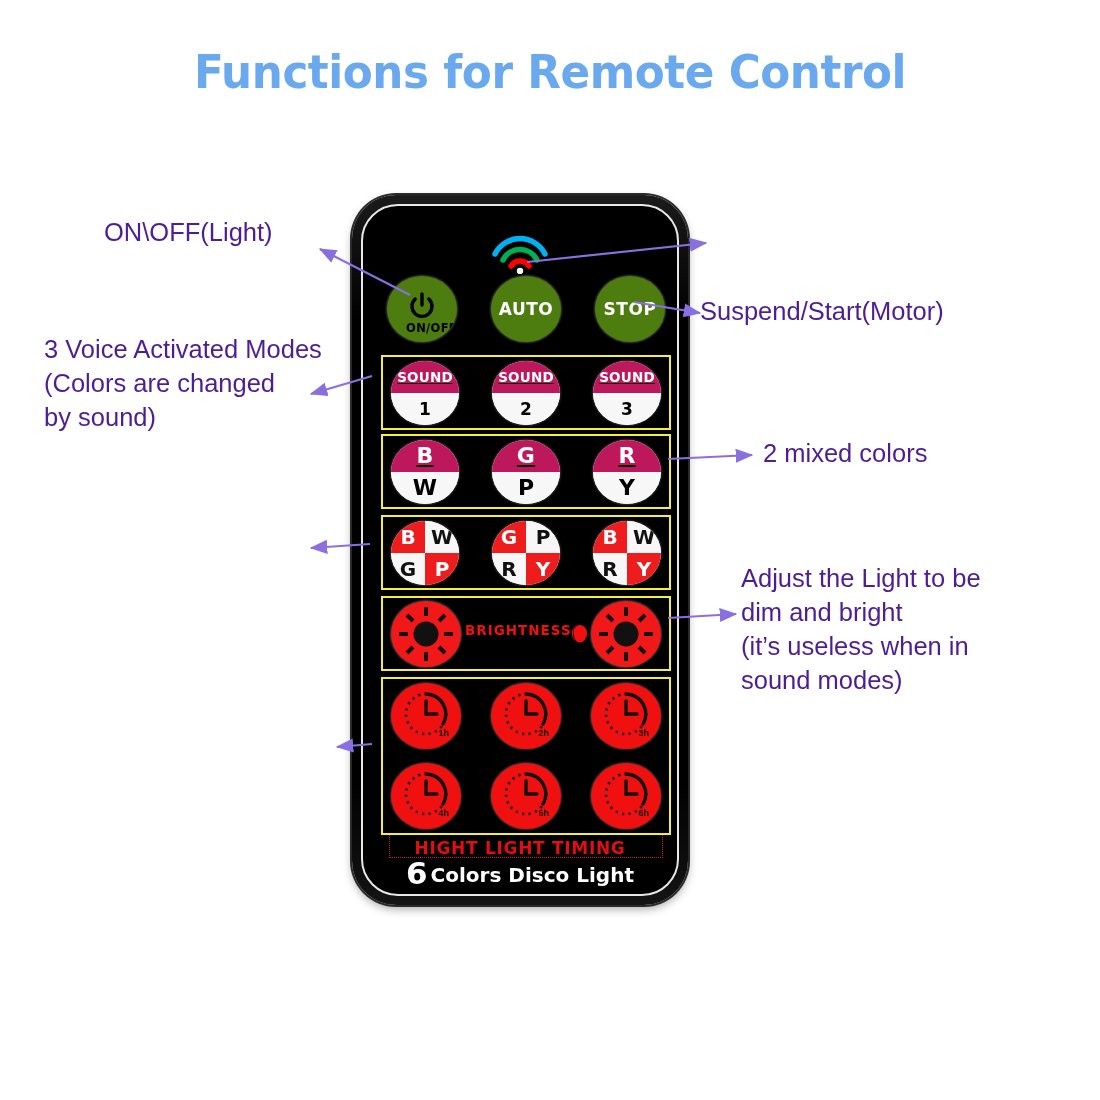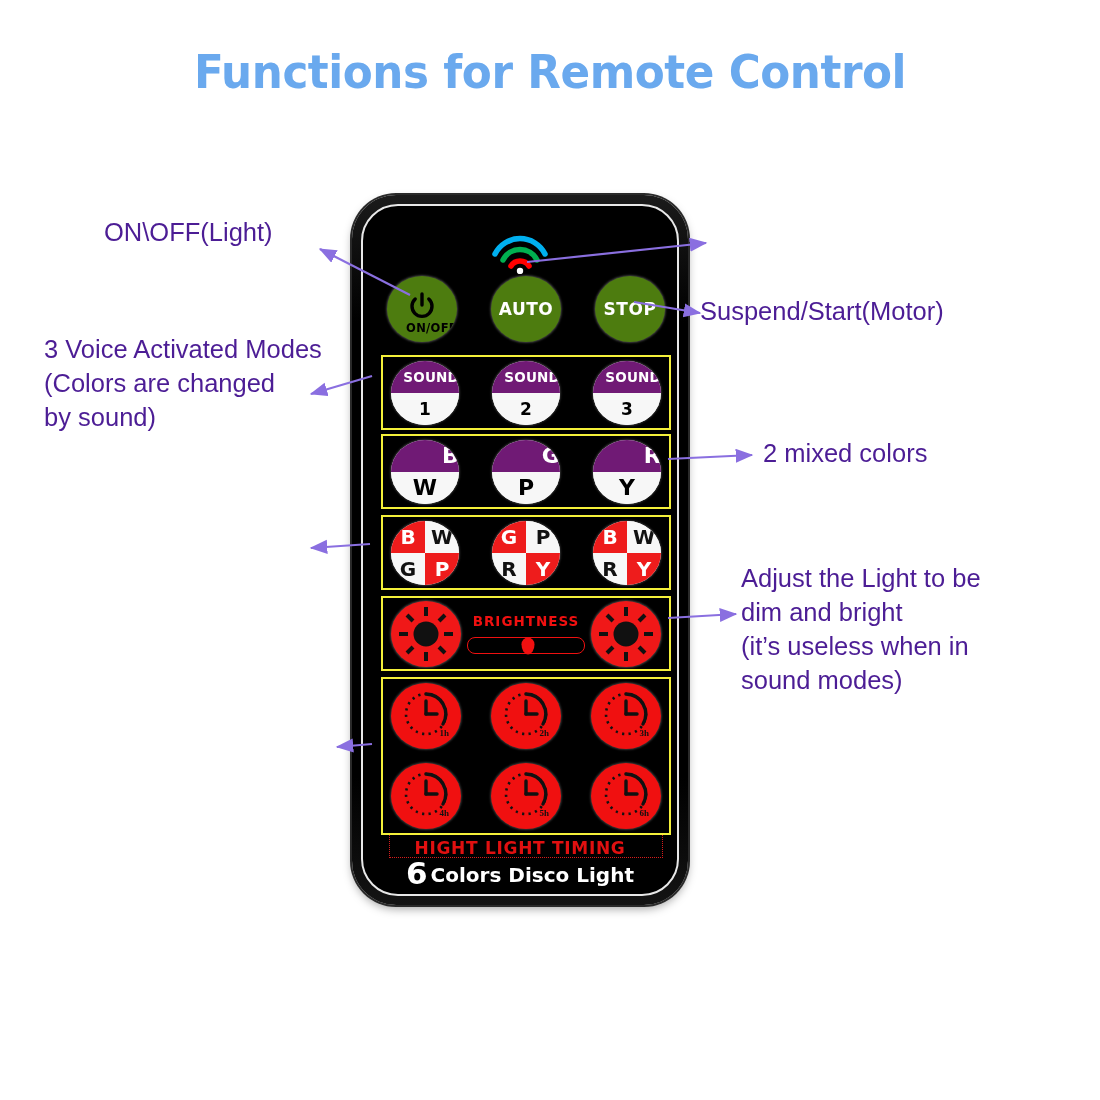--- a/index.html
+++ b/index.html
@@ -187,22 +187,22 @@
   .btn-split {
     position: relative;
     width: 68px; height: 64px;
     border-radius: 50%;
     overflow: hidden;
     background: #f5f5f5;
     box-shadow: 0 0 2px 1px rgba(255,255,255,0.2);
   }
   .btn-split .half-top {
     position: absolute; left: 0; top: 0; width: 100%; height: 50%;
-    background: #701a75;
-    display: flex; align-items: center; justify-content: flex-end;
+    background: #be185d;
+    display: flex; align-items: center; justify-content: center; text-decoration: underline;
   }
   .btn-split .half-bot {
     position: absolute; left: 0; bottom: 0; width: 100%; height: 50%;
     background: #f7f7f7;
     display: flex; align-items: center; justify-content: center;
   }
   .btn-split .half-top span {
     color: #fff; font-weight: bold; font-size: 13.5px; letter-spacing: 0.2px;
     font-family: "DejaVu Sans", sans-serif;
   }
@@ -239,21 +239,21 @@
 
   
   .sun-btn {
     position: relative;
     width: 70px; height: 66px;
     border-radius: 50%;
     background: #f01818;
     box-shadow: 0 0 2px 1px rgba(255,255,255,0.25);
   }
   #bright-center {
-    display: flex; flex-direction: column; align-items: center; justify-content: center;
+    display: flex; flex-direction: row; align-items: center; justify-content: center;
     width: 122px;
   }
   #bright-label {
     color: #f01010;
     font-weight: bold;
     font-size: 13.5px;
     letter-spacing: 1px;
     font-family: "DejaVu Sans", sans-serif;
     margin-bottom: 8px;
   }
@@ -281,21 +281,21 @@
     border-radius: 50%;
     background: #f01010;
     box-shadow: 0 0 2px 1px rgba(255,255,255,0.22);
   }
   .timer-btn .hrs {
     position: absolute;
     right: 12px; bottom: 11px;
     color: #111;
     font-weight: bold;
     font-size: 9px;
-    font-family: Liberation Serif, serif;
+    font-family: Liberation Sans, sans-serif;
     margin-top: 24px;
   }
 
   
   #brand {
     position: absolute;
     left: 0; right: 0;
     top: 645px;
     text-align: center;
     color: #fff;

